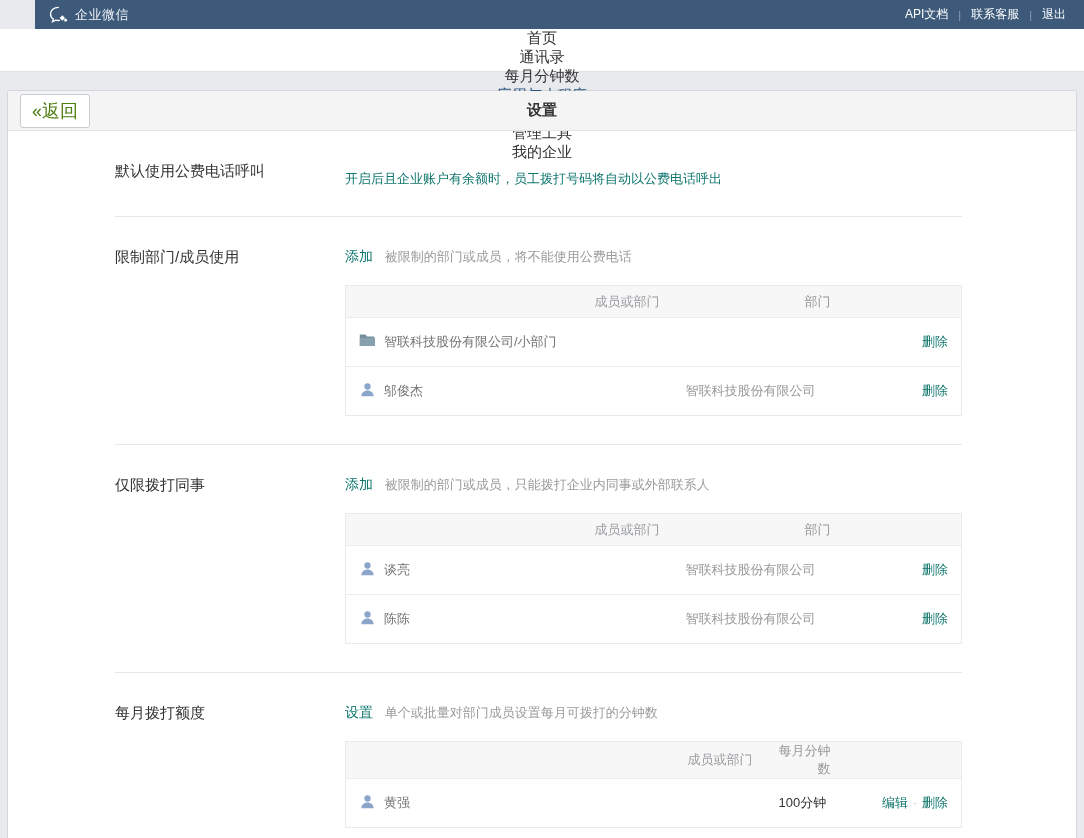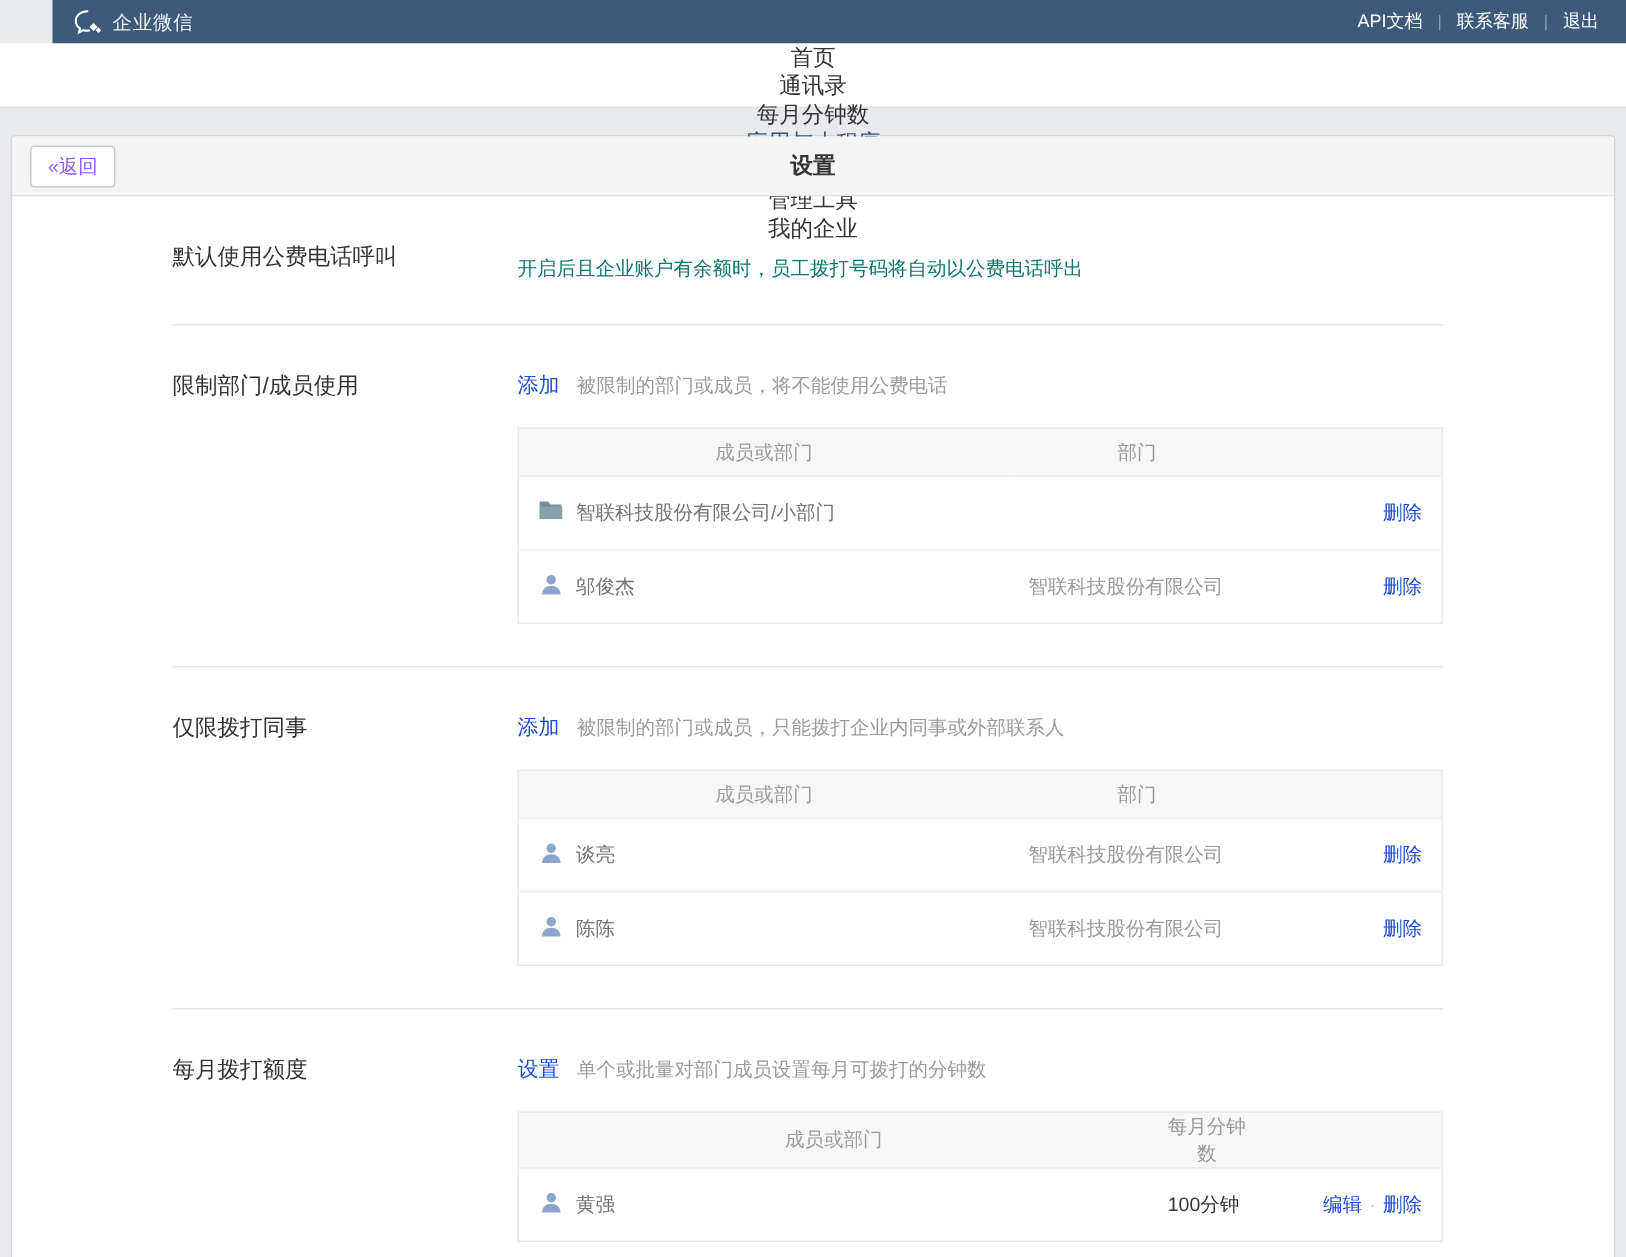--- a/index.html
+++ b/index.html
@@ -38,48 +38,48 @@
   .panel {
     margin: 18px 7px 0 7px; background: #fff;
     border: 1px solid #d4d7da; border-radius: 3px; min-height: 900px;
   }
   .panel-header {
     height: 40px; background: #f4f4f5; border-bottom: 1px solid #e2e4e6;
     border-radius: 3px 3px 0 0; display: flex; align-items: center; position: relative;
   }
   .back-btn {
     margin-left: 12px; background: #fff; border: 1px solid #c9cccf;
-    border-radius: 3px; font-size: 13px; color: #8b5cf6; padding: 4px 11px; cursor: pointer;
+    border-radius: 3px; font-size: 18px; color: #4d7c0f; padding: 4px 11px; cursor: pointer;
   }
   .panel-title {
     position: absolute; left: 50%; transform: translateX(-50%);
     font-size: 15px; font-weight: bold; color: #333;
   }
   
   .section {
     display: flex; margin: 0 114px 0 107px; padding: 30px 0 28px 0;
     border-bottom: 1px solid #e6e7e9;
   }
   .section:last-child { border-bottom: none; }
   .section-label { width: 230px; font-size: 15px; color: #333; padding-top: 1px; }
   .section-content { flex: 1; }
   .check-row { display: flex; align-items: center; gap: 7px; font-size: 13px; color: #333; }
   .checkbox {
     width: 13px; height: 13px; border: 1px solid #c6c9cc; border-radius: 2px;
     background: #fff; display: inline-block; cursor: pointer;
   }
   .note { font-size: 13px; color: #0f766e; margin-top: 9px; }
   .action-row { font-size: 13px; color: #9b9b9b; margin-top: 1px; }
-  .link { color: #1d4ed8; text-decoration: none; cursor: pointer; }
+  .link { color: #0f766e; text-decoration: none; cursor: pointer; }
   .action-row .link { font-size: 14px; margin-right: 8px; }
   .dot-sep { color: #b9bcbf; margin: 0 5px; font-size: 12px; }
   
   table { width: 100%; border-collapse: collapse; border: 1px solid #e8eaec; font-size: 13px; margin-top: 19px; }
   thead tr { background: #f7f7f8; }
-  th { font-weight: normal; color: #9a9da0; text-align: center; height: 32px; padding: 0 13px; }
+  th { font-weight: normal; color: #9a9da0; text-align: right; height: 32px; padding: 0 13px; }
   td { height: 49px; padding: 0 13px; border-top: 1px solid #ecedef; }
   .c-name { width: 327px; }
   .t3 .c-name { width: 420px; }
   .c-dept { color: #999; }
   .c-actions { width: 118px; text-align: right; white-space: nowrap; }
   .name-wrap { display: flex; align-items: flex-start; gap: 9px; color: #737373; }
   .row-icon { display: inline-flex; width: 16px; justify-content: center; }
 </style>
 </head>
 <body>

